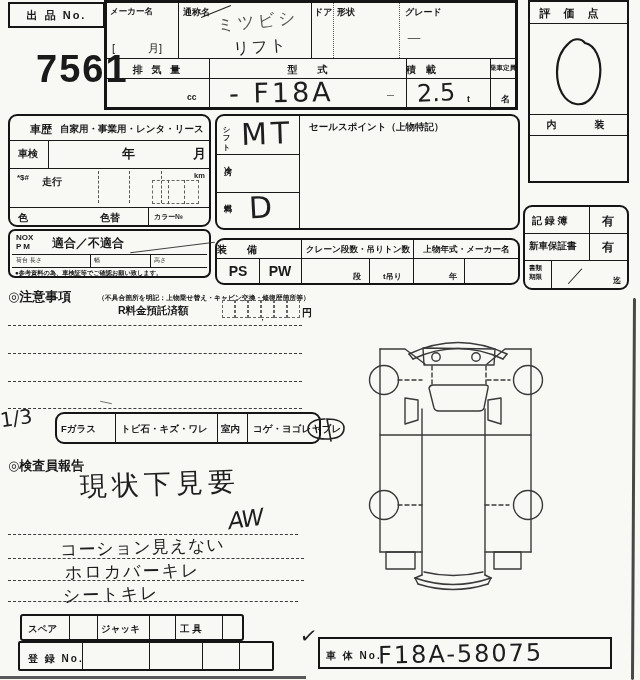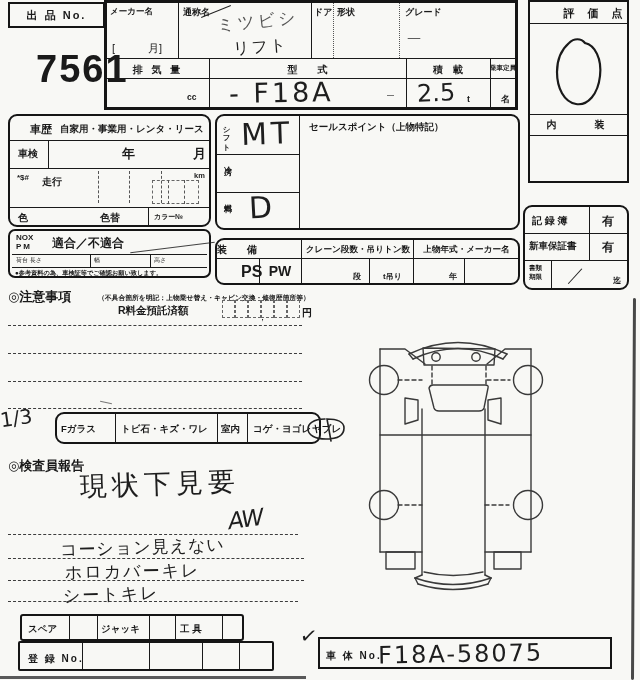--- a/index.html
+++ b/index.html
@@ -42,37 +42,37 @@
     <div class="stroke" style="left:93px;top:8px;width:32px;transform:rotate(-22deg);"></div>
     <div class="hw" style="left:110px;top:7px;font-size:17px;letter-spacing:3px;opacity:.75;transform:rotate(-6deg);">ミツビシ</div>
     <div class="hw" style="left:126px;top:34px;font-size:16px;letter-spacing:2px;transform:rotate(-4deg);">リフト</div>
     <div class="lbl" style="left:207px;top:3px;font-size:9px;">ドア</div>
     <div class="lbl" style="left:230px;top:3px;font-size:9px;">形状</div>
     <div class="lbl" style="left:298px;top:3px;font-size:9px;">グレード</div>
     <div class="hw" style="left:300px;top:26px;font-size:14px;opacity:.7;">—</div>
 
     <div class="lbl" style="left:0;top:60px;width:102px;text-align:center;font-size:10px;letter-spacing:3px;">排 気 量</div>
     <div class="lbl" style="left:102px;top:60px;width:197px;text-align:center;font-size:10px;">型　　式</div>
-    <div class="lbl" style="left:299px;top:60px;width:84px;text-align:center;font-size:10px;">積　載</div>
+    <div class="lbl" style="left:299px;top:60px;width:84px;font-size:10px;">積　載</div>
     <div class="lbl" style="left:383px;top:61px;width:25px;text-align:center;font-size:6.5px;">乗車定員</div>
     <div class="hline" style="left:0;top:75px;width:408px;"></div>
     <div class="vline" style="left:102px;top:55px;height:49px;"></div>
     <div class="vline" style="left:299px;top:55px;height:49px;"></div>
     <div class="vline" style="left:383px;top:55px;height:49px;"></div>
 
     <div class="txt" style="left:80px;top:89px;font-size:8.5px;font-weight:bold;">cc</div>
     <div class="hw" style="left:122px;top:74px;font-size:27px;letter-spacing:3px;transform:rotate(-1deg);">- F18A</div>
     <div class="stroke" style="left:280px;top:92px;width:7px;opacity:.6;"></div>
     <div class="hw" style="left:310px;top:76px;font-size:24px;transform:rotate(-2deg);">2.5</div>
     <div class="txt" style="left:360px;top:91px;font-size:9px;font-weight:bold;">t</div>
     <div class="txt" style="left:394px;top:90px;font-size:9px;font-weight:bold;">名</div>
   </div>
 
   <div class="box" style="left:528px;top:0;width:101px;height:183px;">
-    <div class="lbl" style="left:0;top:4px;width:83px;text-align:center;font-size:11px;letter-spacing:5px;padding-left:24px;">評 価 点</div>
+    <div class="lbl" style="left:0;top:4px;width:83px;text-align:center;font-size:11px;letter-spacing:5px;">評 価 点</div>
     <div class="hline" style="left:0;top:21px;width:97px;"></div>
     <svg style="left:18px;top:32px;" width="62" height="78" viewBox="0 0 62 78">
       <path d="M37 9 C33 4 26 4 21 9 C13 16 9 27 9 38 C9 54 16 68 28 70 C40 72 50 60 52 42 C54 25 47 11 37 9" fill="none" stroke="#1a1a1a" stroke-width="2.2" stroke-linecap="round"></path>
     </svg>
     <div class="hline" style="left:0;top:112px;width:97px;"></div>
     <div class="lbl" style="left:0;top:116px;width:97px;text-align:center;font-size:10px;letter-spacing:6px;">内　　装</div>
     <div class="hline" style="left:0;top:133px;width:97px;"></div>
   </div>
 
   <div class="box rbox" style="left:8px;top:114px;width:203px;height:113px;">
@@ -128,21 +128,21 @@
   </div>
 
   <div class="box rbox" style="left:215px;top:238px;width:305px;height:47px;">
     <div class="lbl" style="left:0;top:3px;width:84px;font-size:10px;">装　　備</div>
     <div class="lbl" style="left:86px;top:4px;width:110px;text-align:center;font-size:8.6px;">クレーン段数・吊りトン数</div>
     <div class="lbl" style="left:198px;top:4px;width:103px;text-align:center;font-size:8.6px;">上物年式・メーカー名</div>
     <div class="hline" style="left:0;top:18px;width:301px;"></div>
     <div class="vline" style="left:84px;top:0;height:43px;"></div>
     <div class="vline" style="left:196px;top:0;height:43px;"></div>
     <div class="vline" style="left:42px;top:18px;height:25px;"></div>
-    <div class="lbl" style="left:0;top:23px;width:42px;font-size:16px;padding-left:24px;">PS</div>
+    <div class="lbl" style="left:0;top:23px;width:42px;text-align:center;font-size:14px;">PS</div>
     <div class="lbl" style="left:42px;top:23px;width:42px;text-align:center;font-size:14px;">PW</div>
     <div class="vline" style="left:152px;top:18px;height:25px;border-left-width:1.2px;"></div>
     <div class="txt" style="left:136px;top:31px;font-size:8px;font-weight:bold;">段</div>
     <div class="txt" style="left:166px;top:31px;font-size:8px;font-weight:bold;">t吊り</div>
     <div class="vline" style="left:247px;top:18px;height:25px;border-left-width:1.2px;"></div>
     <div class="txt" style="left:232px;top:31px;font-size:8px;font-weight:bold;">年</div>
   </div>
 
   <div class="box rbox" style="left:523px;top:205px;width:106px;height:85px;">
     <div class="lbl" style="left:7px;top:7px;font-size:10px;">記 録 簿</div>

